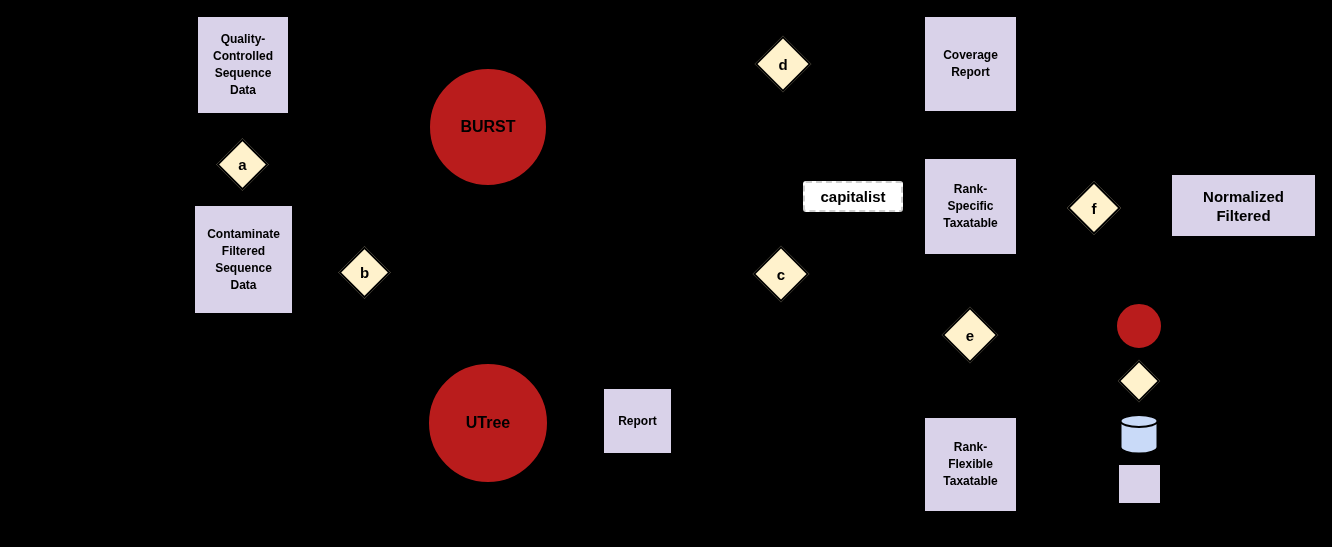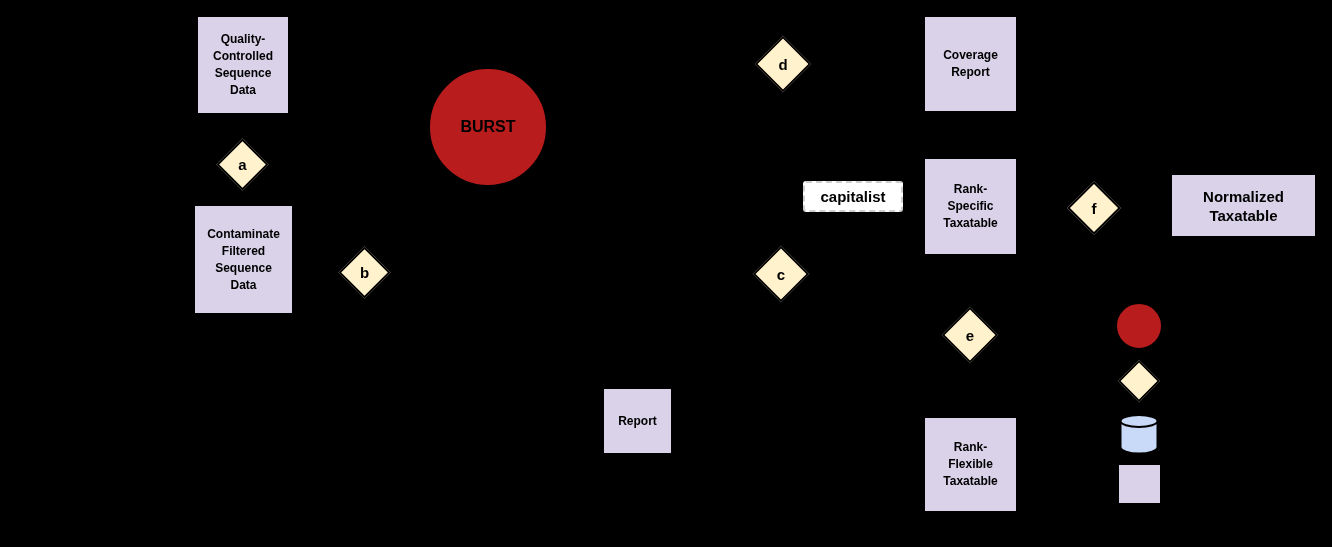--- a/index.html
+++ b/index.html
@@ -110,20 +110,23 @@
   <div class="diamond" style="left:224px; top:146px; width:37px; height:37px">
     <span class="dlbl">a</span>
   </div>
   <div class="diamond" style="left:346px; top:254px; width:37px; height:37px">
     <span class="dlbl">b</span>
   </div>
 
   <div class="circle" style="left:428px; top:67px; width:120px; height:120px">
     <span class="label">BURST</span>
   </div>
+  <div class="circle" style="left:427px; top:362px; width:122px; height:122px">
+    <span class="label">UTree</span>
+  </div>
 
   <div class="box" style="left:602px; top:387px; width:71px; height:68px">
     <span class="label">Report</span>
   </div>
 
   <div class="diamond" style="left:763px; top:44px; width:40px; height:40px">
     <span class="dlbl">d</span>
   </div>
   <div class="diamond" style="left:761px; top:254px; width:40px; height:40px">
     <span class="dlbl">c</span>
@@ -137,21 +140,21 @@
     <span class="label">Coverage
 Report</span>
   </div>
   <div class="box" style="left:923px; top:157px; width:95px; height:99px">
     <span class="label">Rank-
 Specific
 Taxatable</span>
   </div>
   <div class="box box-wide" style="left:1170px; top:173px; width:147px; height:65px">
     <span class="label">Normalized
-Taxatable</span>
+Filtered</span>
   </div>
   <div class="box" style="left:923px; top:416px; width:95px; height:97px">
     <span class="label">Rank-
 Flexible
 Taxatable</span>
   </div>
 
   <div class="diamond" style="left:1075px; top:189px; width:38px; height:38px">
     <span class="dlbl">f</span>
   </div>

